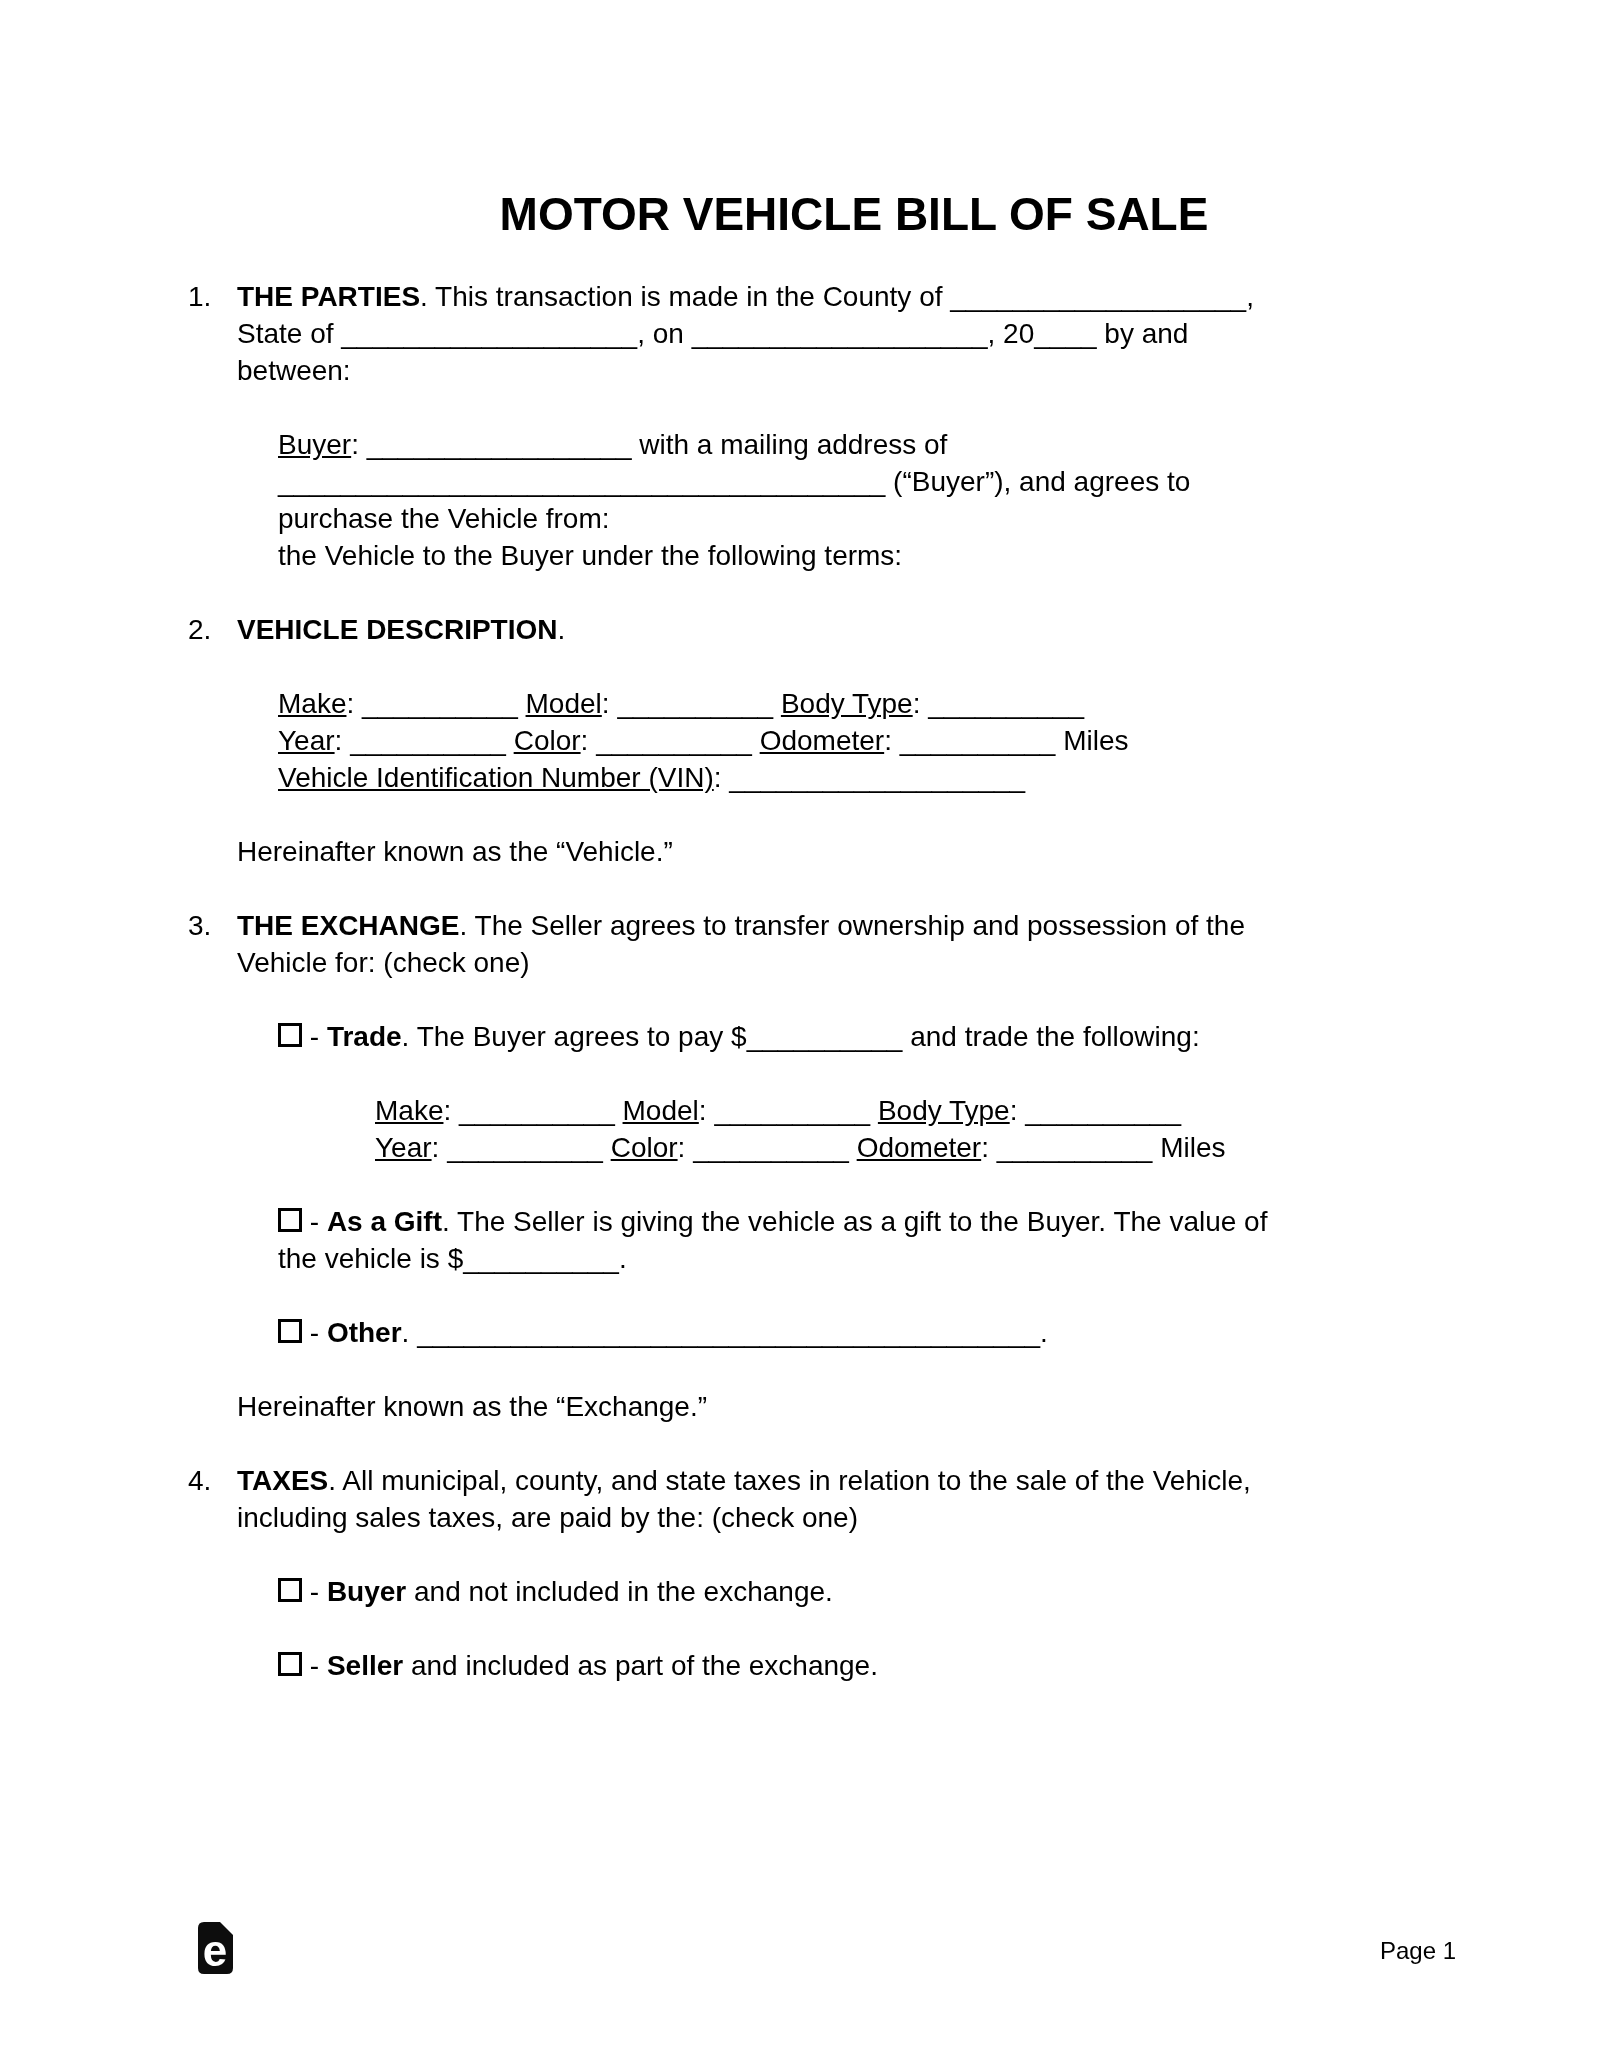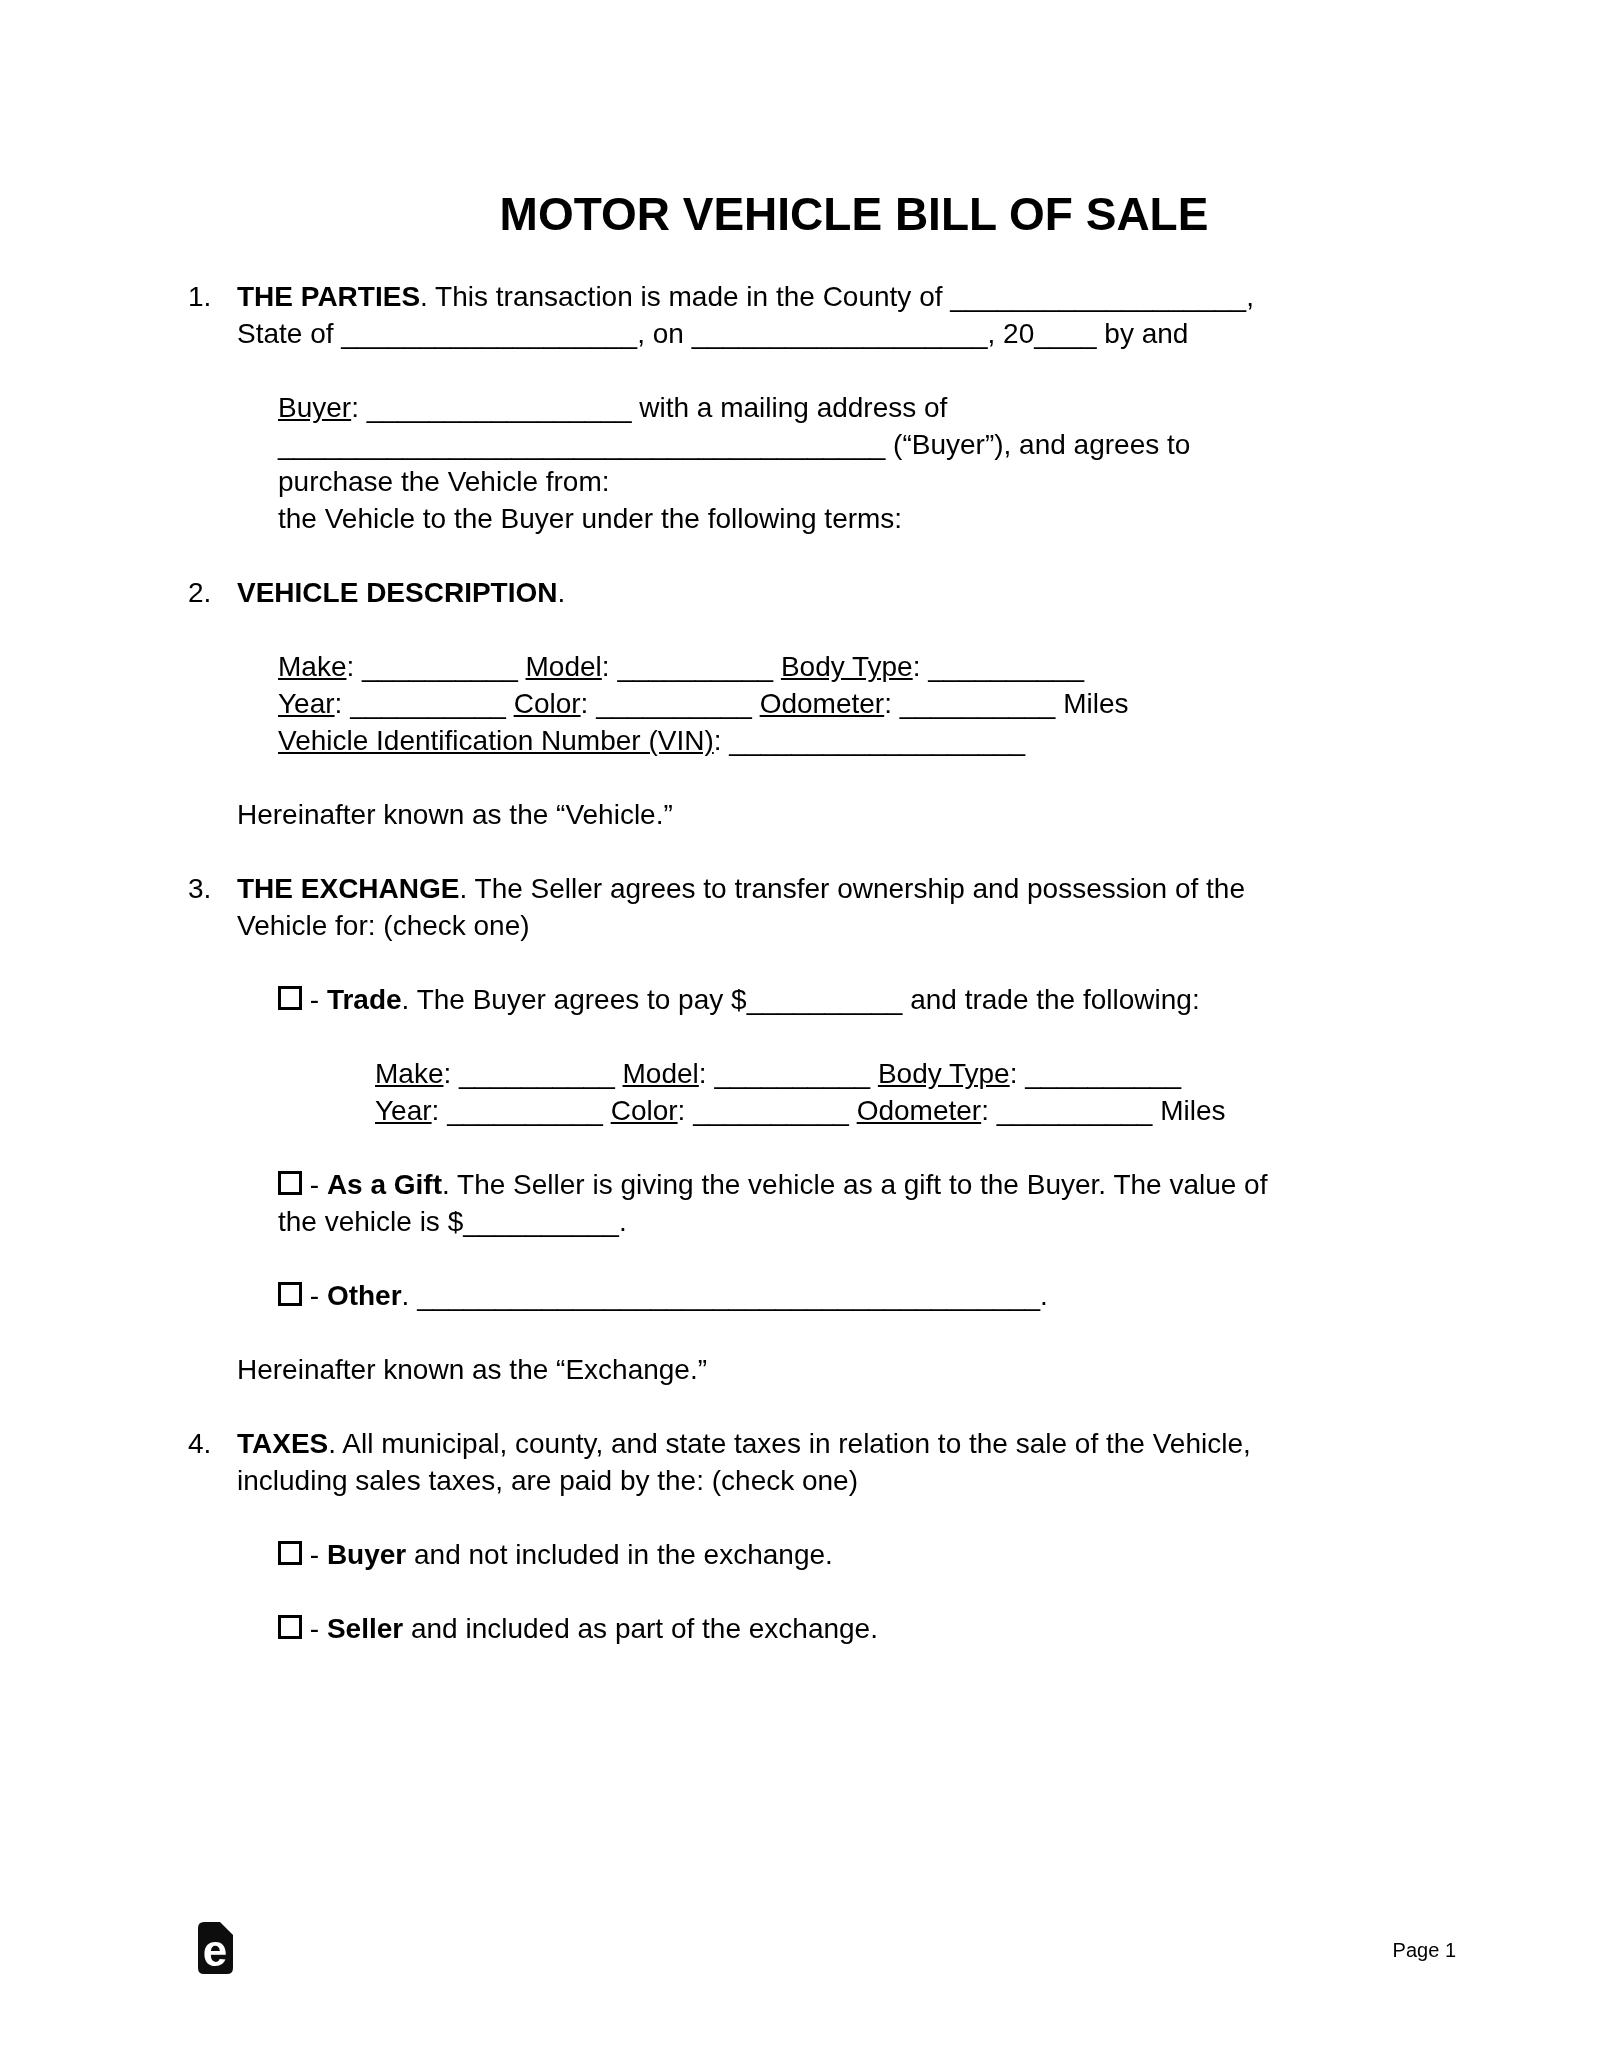--- a/index.html
+++ b/index.html
@@ -23,32 +23,33 @@
   .x1{margin-left:49px;}
   .x2{margin-left:90px;}
   .x4{margin-left:187px;}
   .cb{
     display:inline-block;width:18px;height:18px;
     border:3px solid #000;vertical-align:-1px;background:#fff;
   }
   .footer-logo{position:absolute;left:198px;top:1922px;width:35px;height:52px;}
   .footer-page{
     position:absolute;top:1932px;right:140px;
-    font-size:20px;line-height:37px;
+    font-size:24px;line-height:37px;
   }
 </style>
 </head>
 <body>
 
 <div class="page">
 
   <div class="title">MOTOR VEHICLE BILL OF SALE</div>
 
   <div class="line gap"><span class="num">1.</span><span class="b">THE PARTIES</span><span>. This transaction is made in the County of </span><span>___________________</span><span>,</span></div>
   <div class="line x1"><span>State of </span><span>___________________</span><span>, on </span><span>___________________</span><span>, 20</span><span>____</span><span> by and</span></div>
+  <div class="line x1">between:</div>
 
   <div class="line x2 gap"><span class="u">Buyer</span><span>: </span><span>_________________</span><span> with a mailing address of</span></div>
   <div class="line x2"><span>_______________________________________</span><span> (“Buyer”), and agrees to</span></div>
   <div class="line x2">purchase the Vehicle from:</div>
 
   <div class="line x2">the Vehicle to the Buyer under the following terms:</div>
 
   <div class="line gap"><span class="num">2.</span><span class="b">VEHICLE DESCRIPTION</span><span>.</span></div>
 
   <div class="line x2 gap"><span class="u">Make</span><span>: </span><span>__________</span><span> </span><span class="u">Model</span><span>: </span><span>__________</span><span> </span><span class="u">Body Type</span><span>: </span><span>__________</span></div>

